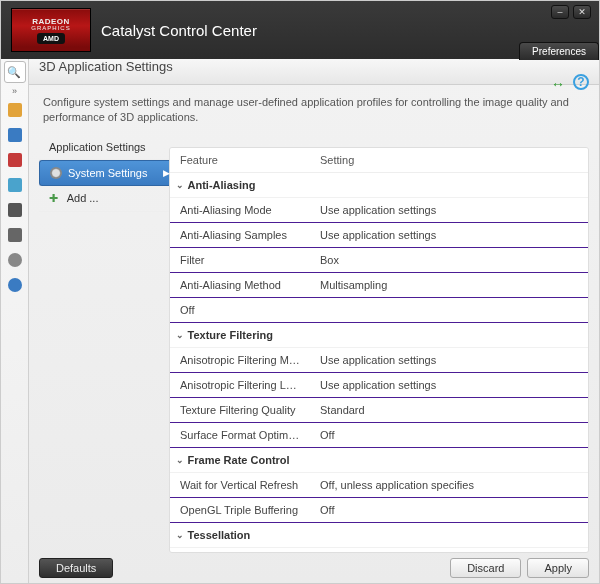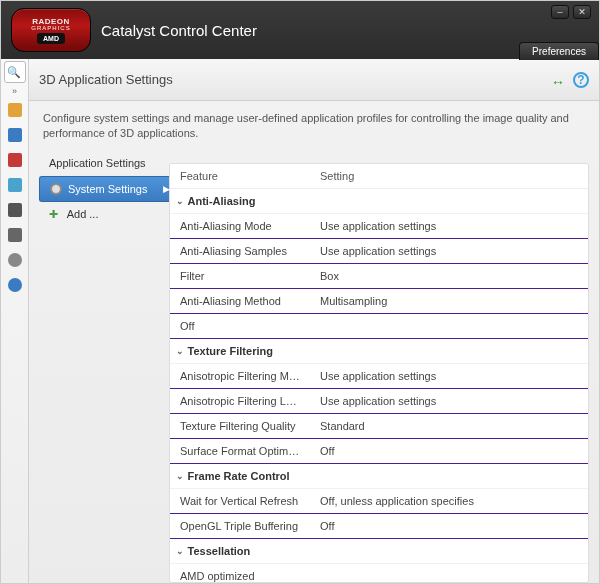--- a/index.html
+++ b/index.html
@@ -1,34 +1,34 @@
 <!DOCTYPE html>
 <html><head>
 <meta charset="utf-8">
 <style>
   * { box-sizing: border-box; margin: 0; padding: 0; }
   body { font-family: "Segoe UI", Tahoma, sans-serif; font-size: 11px; background: #fff; width: 600px; height: 584px; overflow: hidden; }
   .window { width: 600px; height: 584px; display: flex; flex-direction: column; background: linear-gradient(#f3f3f3,#ebebeb); border:1px solid #ccc;}
   .titlebar { height: 58px; background: linear-gradient(#3a3a3a,#2c2c2c); display:flex; align-items:center; position:relative; }
-  .logo { width:80px; height:44px; margin:0 10px; background:linear-gradient(#8a0c0c,#b71616 40%,#7a0a0a 90%); border-radius:13px; border:1px solid #000; box-shadow:0 1px 0 rgba(255,255,255,.15) inset; display:flex; flex-direction:column; align-items:center; justify-content:center;}
+  .logo { width:80px; height:44px; margin:0 10px; background:linear-gradient(#8a0c0c,#b71616 40%,#7a0a0a 90%); border-radius:0; border:1px solid #000; box-shadow:0 1px 0 rgba(255,255,255,.15) inset; display:flex; flex-direction:column; align-items:center; justify-content:center;}
   .logo-top{ color:#eee; font-size:8px; font-weight:bold; letter-spacing:0.5px;}
   .logo-sub{ color:#eee; font-size:6px; letter-spacing:1px; margin-top:-1px;}
   .logo-bottom{ background:#111; color:#fff; font-size:7px; font-weight:bold; padding:2px 6px; border-radius:3px; margin-top:2px;}
   .app-title{ color:#fff; font-size:15px; font-weight:400;}
   .win-controls{ position:absolute; right:8px; top:4px; display:flex; gap:4px;}
   .win-btn{ width:18px; height:14px; background:linear-gradient(#4a4a4a,#2a2a2a); border:1px solid #111; border-radius:3px; color:#ddd; display:flex; align-items:center; justify-content:center; font-size:9px;}
   .prefs-tab{ position:absolute; right:0; bottom:-1px; background:linear-gradient(#4a4a4a,#2b2b2b); color:#fff; font-size:10px; padding:3px 12px; border-radius:4px 4px 0 0; border:1px solid #111; border-bottom:none;}
   .content{ flex:1; display:flex; min-height:0;}
   .leftrail{ width:28px; background:linear-gradient(#f8f8f8,#ededed); border-right:1px solid #d0d0d0; display:flex; flex-direction:column; align-items:center; padding-top:2px; gap:3px;}
   .rail-search{ width:22px; height:22px; border:1px solid #bbb; border-radius:3px; background:#fff; display:flex; align-items:center; justify-content:center;}
   .rail-arrow{ width:22px; height:10px; display:flex; align-items:center; justify-content:center; font-size:9px; color:#666;}
   .rail-icon{ width:22px; height:22px; border:1px solid transparent; border-radius:3px; display:flex; align-items:center; justify-content:center;}
   .ri-sq{width:14px;height:14px;border-radius:2px;}
   .main{ flex:1; display:flex; flex-direction:column; min-height:0;}
-  .page-hdr{ height:42px; background:linear-gradient(#f7f7f7,#e7e7e7); border-bottom:1px solid #cfcfcf; display:flex; align-items:center; padding:0 10px;}
+  .page-hdr{ height:26px; background:linear-gradient(#f7f7f7,#e7e7e7); border-bottom:1px solid #cfcfcf; display:flex; align-items:flex-start; padding:0 10px;flex-direction:column;}
   .page-title{ font-size:13px; color:#444;}
   .page-hdr-right{ margin-left:auto; display:flex; gap:8px; align-items:center;}
   .help-q{ width:16px; height:16px; border-radius:50%; border:2px solid #3aa0e0; color:#3aa0e0; font-weight:bold; font-size:12px; display:flex; align-items:center; justify-content:center;}
   .arrow-ic{ color:#2e9a2e; font-weight:bold; font-size:14px;}
   .body{ flex:1; display:flex; flex-direction:column; padding:8px 10px 0 10px; min-height:0;}
   .desc{ color:#555; font-size:11px; line-height:1.35; padding:2px 4px 10px 4px;}
   .split{ flex:1; display:flex; min-height:0; gap:0;}
   .leftpanel{ width:130px; }
   .lp-item{ padding:6px 10px; border-bottom:1px solid #eee; font-size:11px; color:#333;}
   .lp-sel{ background:linear-gradient(#4f94d8,#3a7bc2); color:#fff; border-radius:3px 0 0 3px; border:1px solid #2f66a4; border-right:none; position:relative; display:flex; align-items:center; gap:6px;}
@@ -191,15 +191,21 @@
                   <span>Tessellation</span>
                 </div>
                 <div class="tr">
                   <div class="col-s">AMD optimized</div>
                 </div>
               </div>
           </div>
         </div>
       </div>
 
+      <div class="footer">
+        <button class="btn dark">Defaults</button>
+        <div class="spacer"></div>
+        <button class="btn">Discard</button>
+        <button class="btn">Apply</button>
+      </div>
     </div>
   </div>
 </div>
 
 </body></html>

